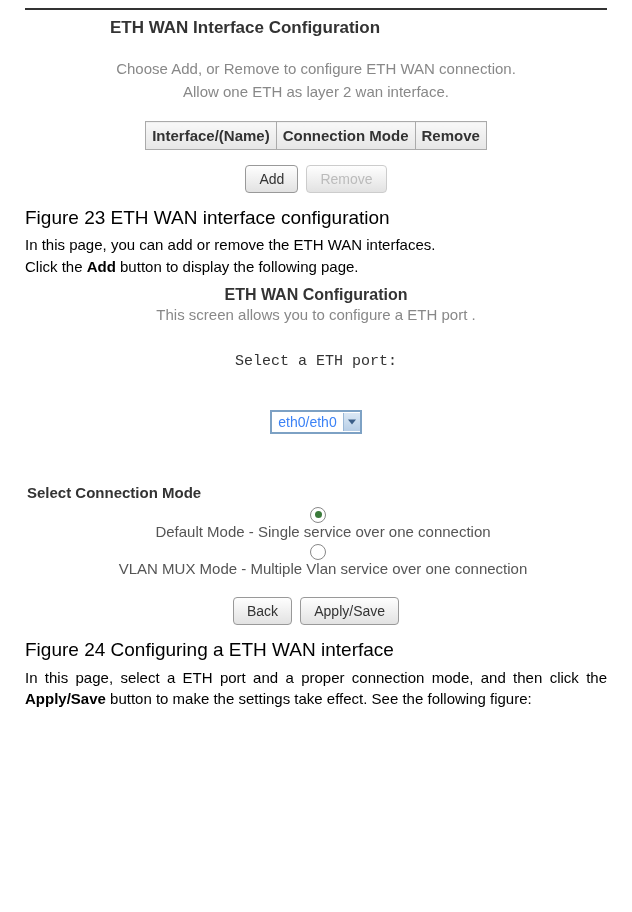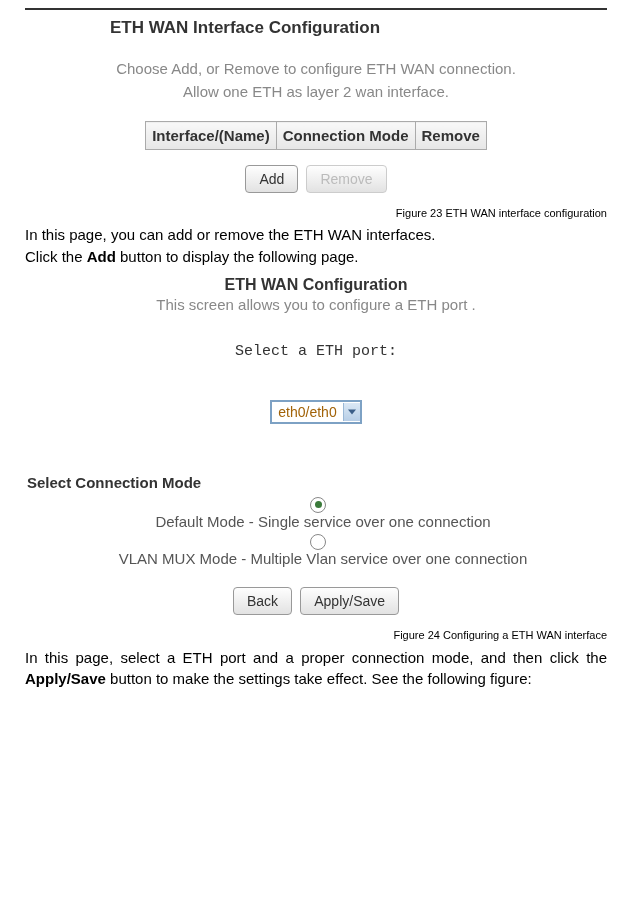--- a/index.html
+++ b/index.html
@@ -63,22 +63,22 @@
       border-radius: 4px;
       margin: 0 2px;
       cursor: pointer;
     }
     .btn-disabled {
       color: #bbb;
       border-color: #ccc;
       cursor: default;
     }
     .caption {
-      text-align: right;
-      font-size: 11px;
+      text-align: left;
+      font-size: 19px;
       margin: 4px 0 6px 0;
     }
     .body-text {
       font-size: 15px;
       margin: 2px 0 2px 0;
       line-height: 1.35;
     }
     .body-text2 {
       font-size: 15px;
       margin: 2px 0 2px 0;
@@ -114,21 +114,21 @@
       display: inline-flex;
       align-items: center;
       border: 2px solid #7da1c4;
       font-family: Verdana, Arial, sans-serif;
       font-size: 14px;
       margin: 0 auto 50px auto;
       background: #fff;
     }
     .dropdown-text {
       padding: 2px 6px;
-      color: #a16207;
+      color: #3b82f6;
     }
     .dropdown-arrow {
       width: 16px;
       height: 18px;
       background: linear-gradient(to bottom, #dbe8f5, #b7cee6);
       border-left: 1px solid #9ab8d6;
       display: flex;
       align-items: center;
       justify-content: center;
     }

